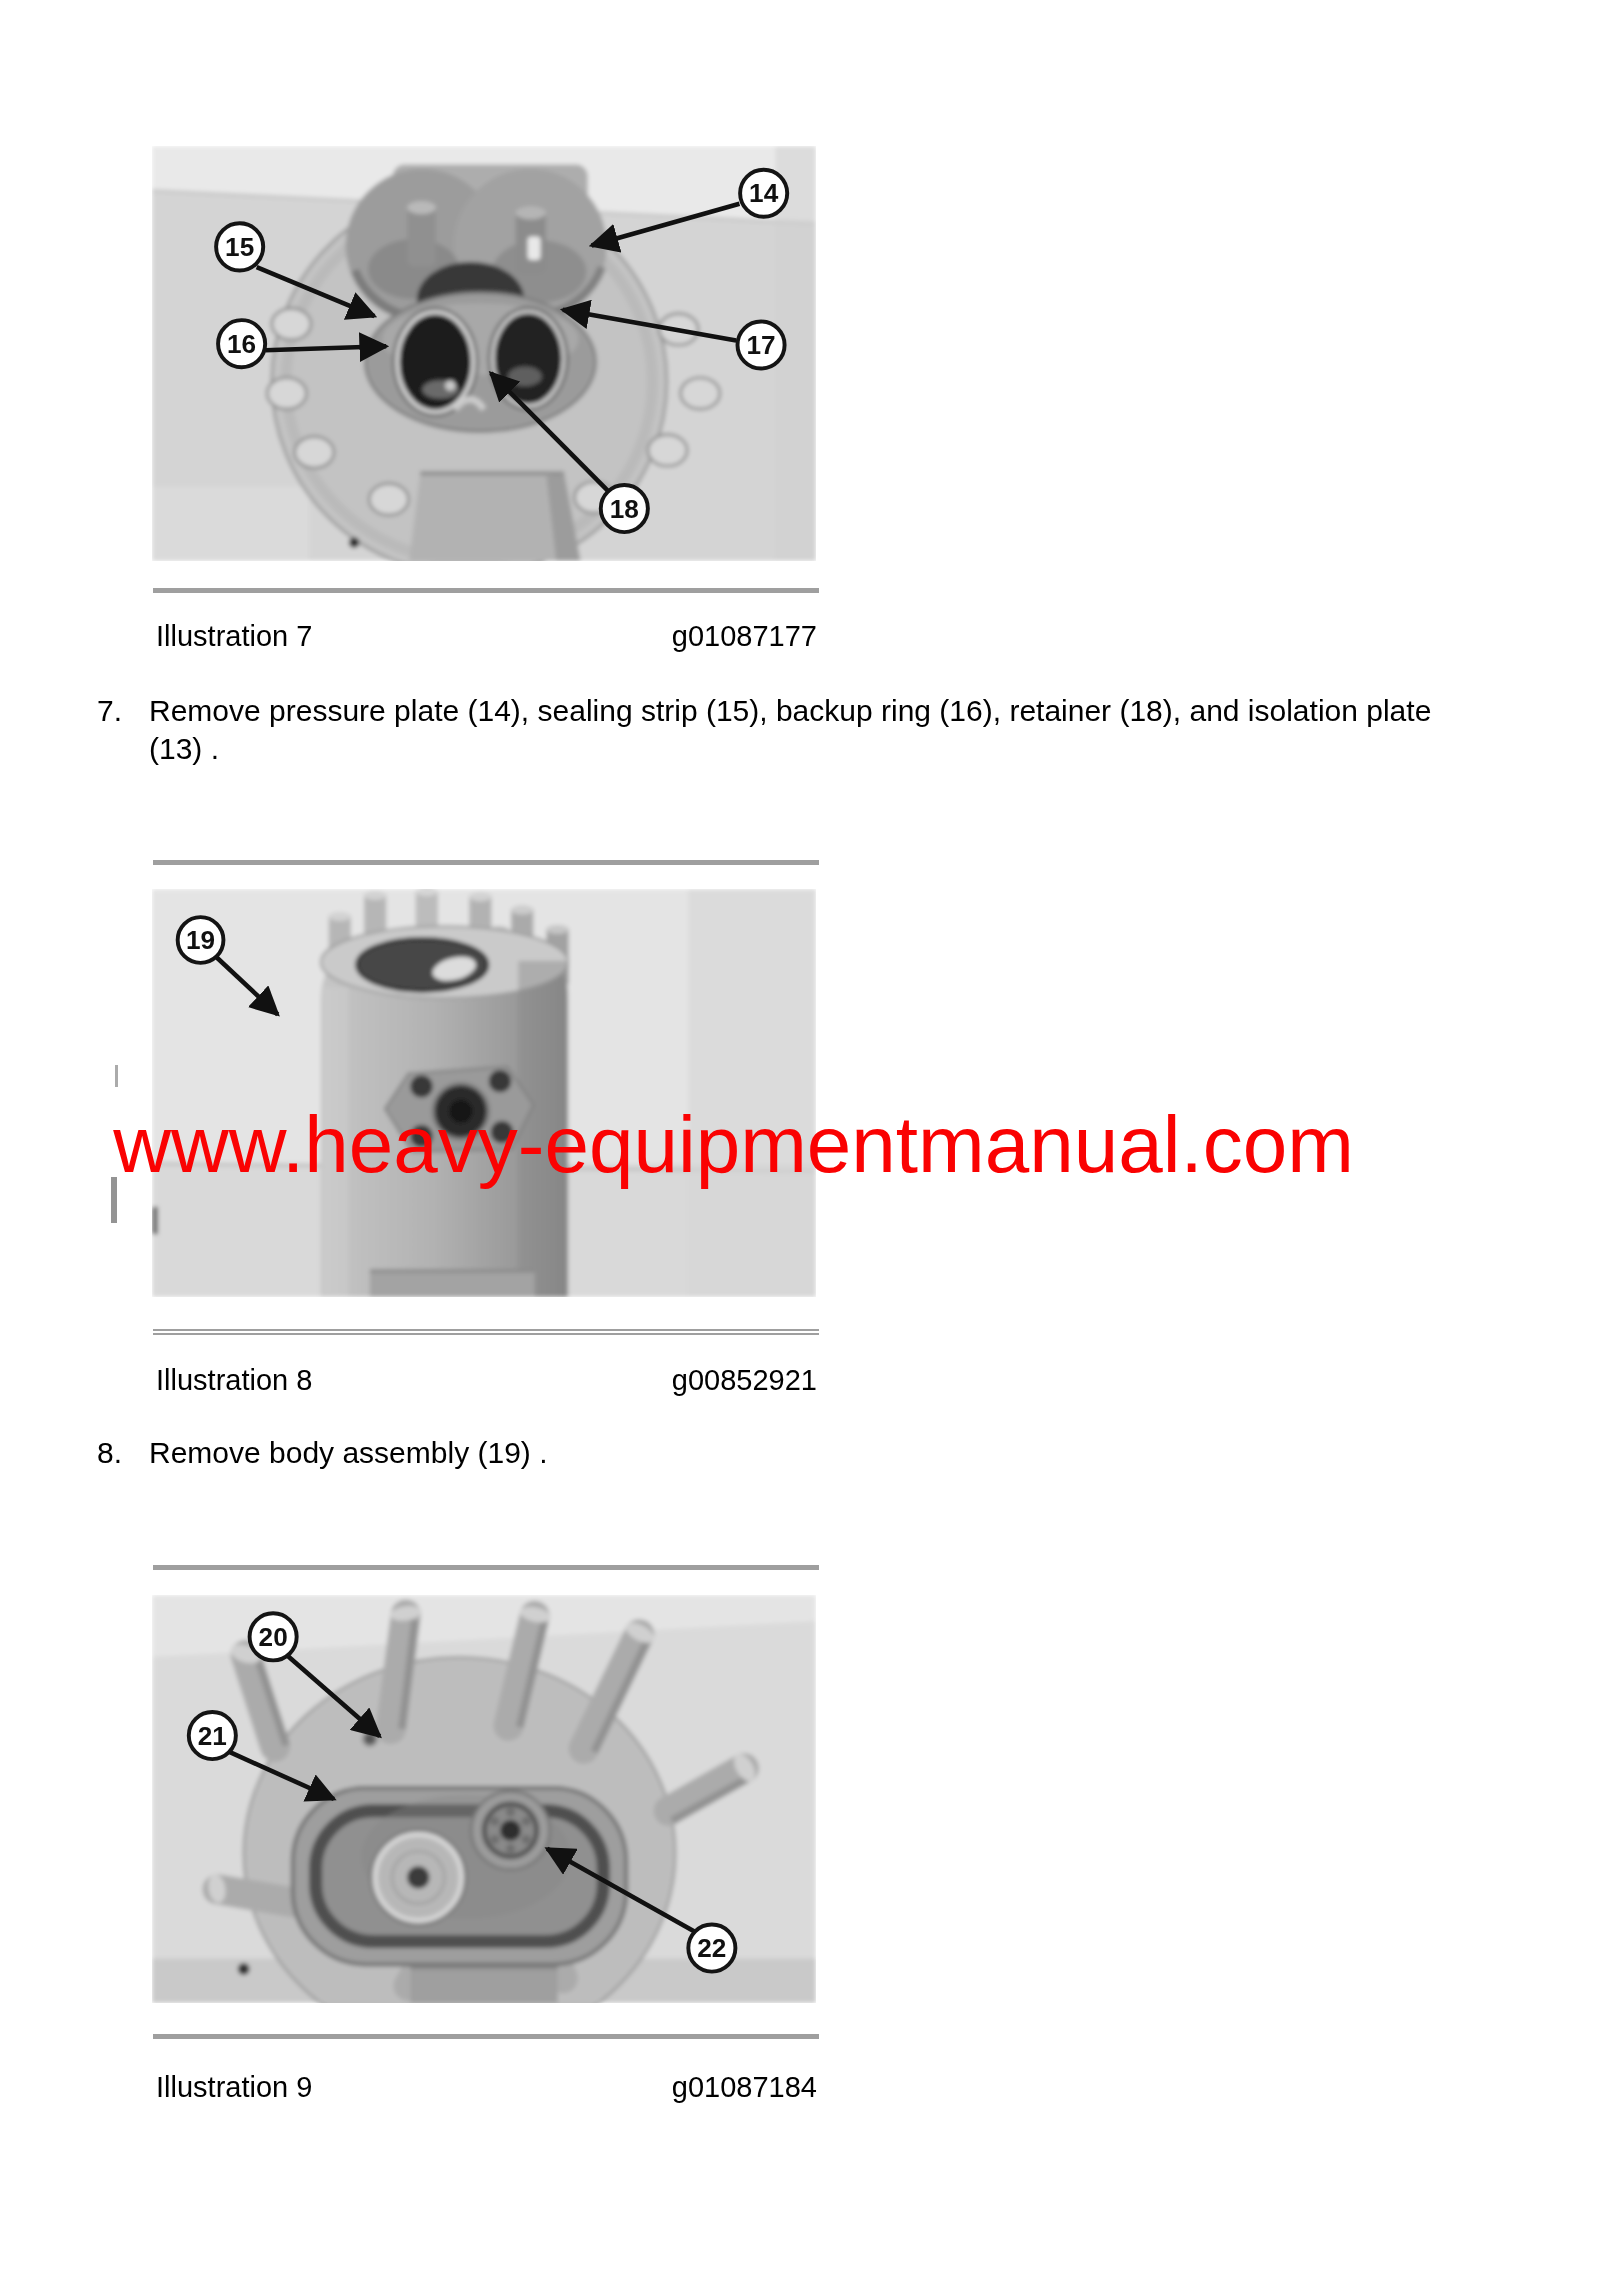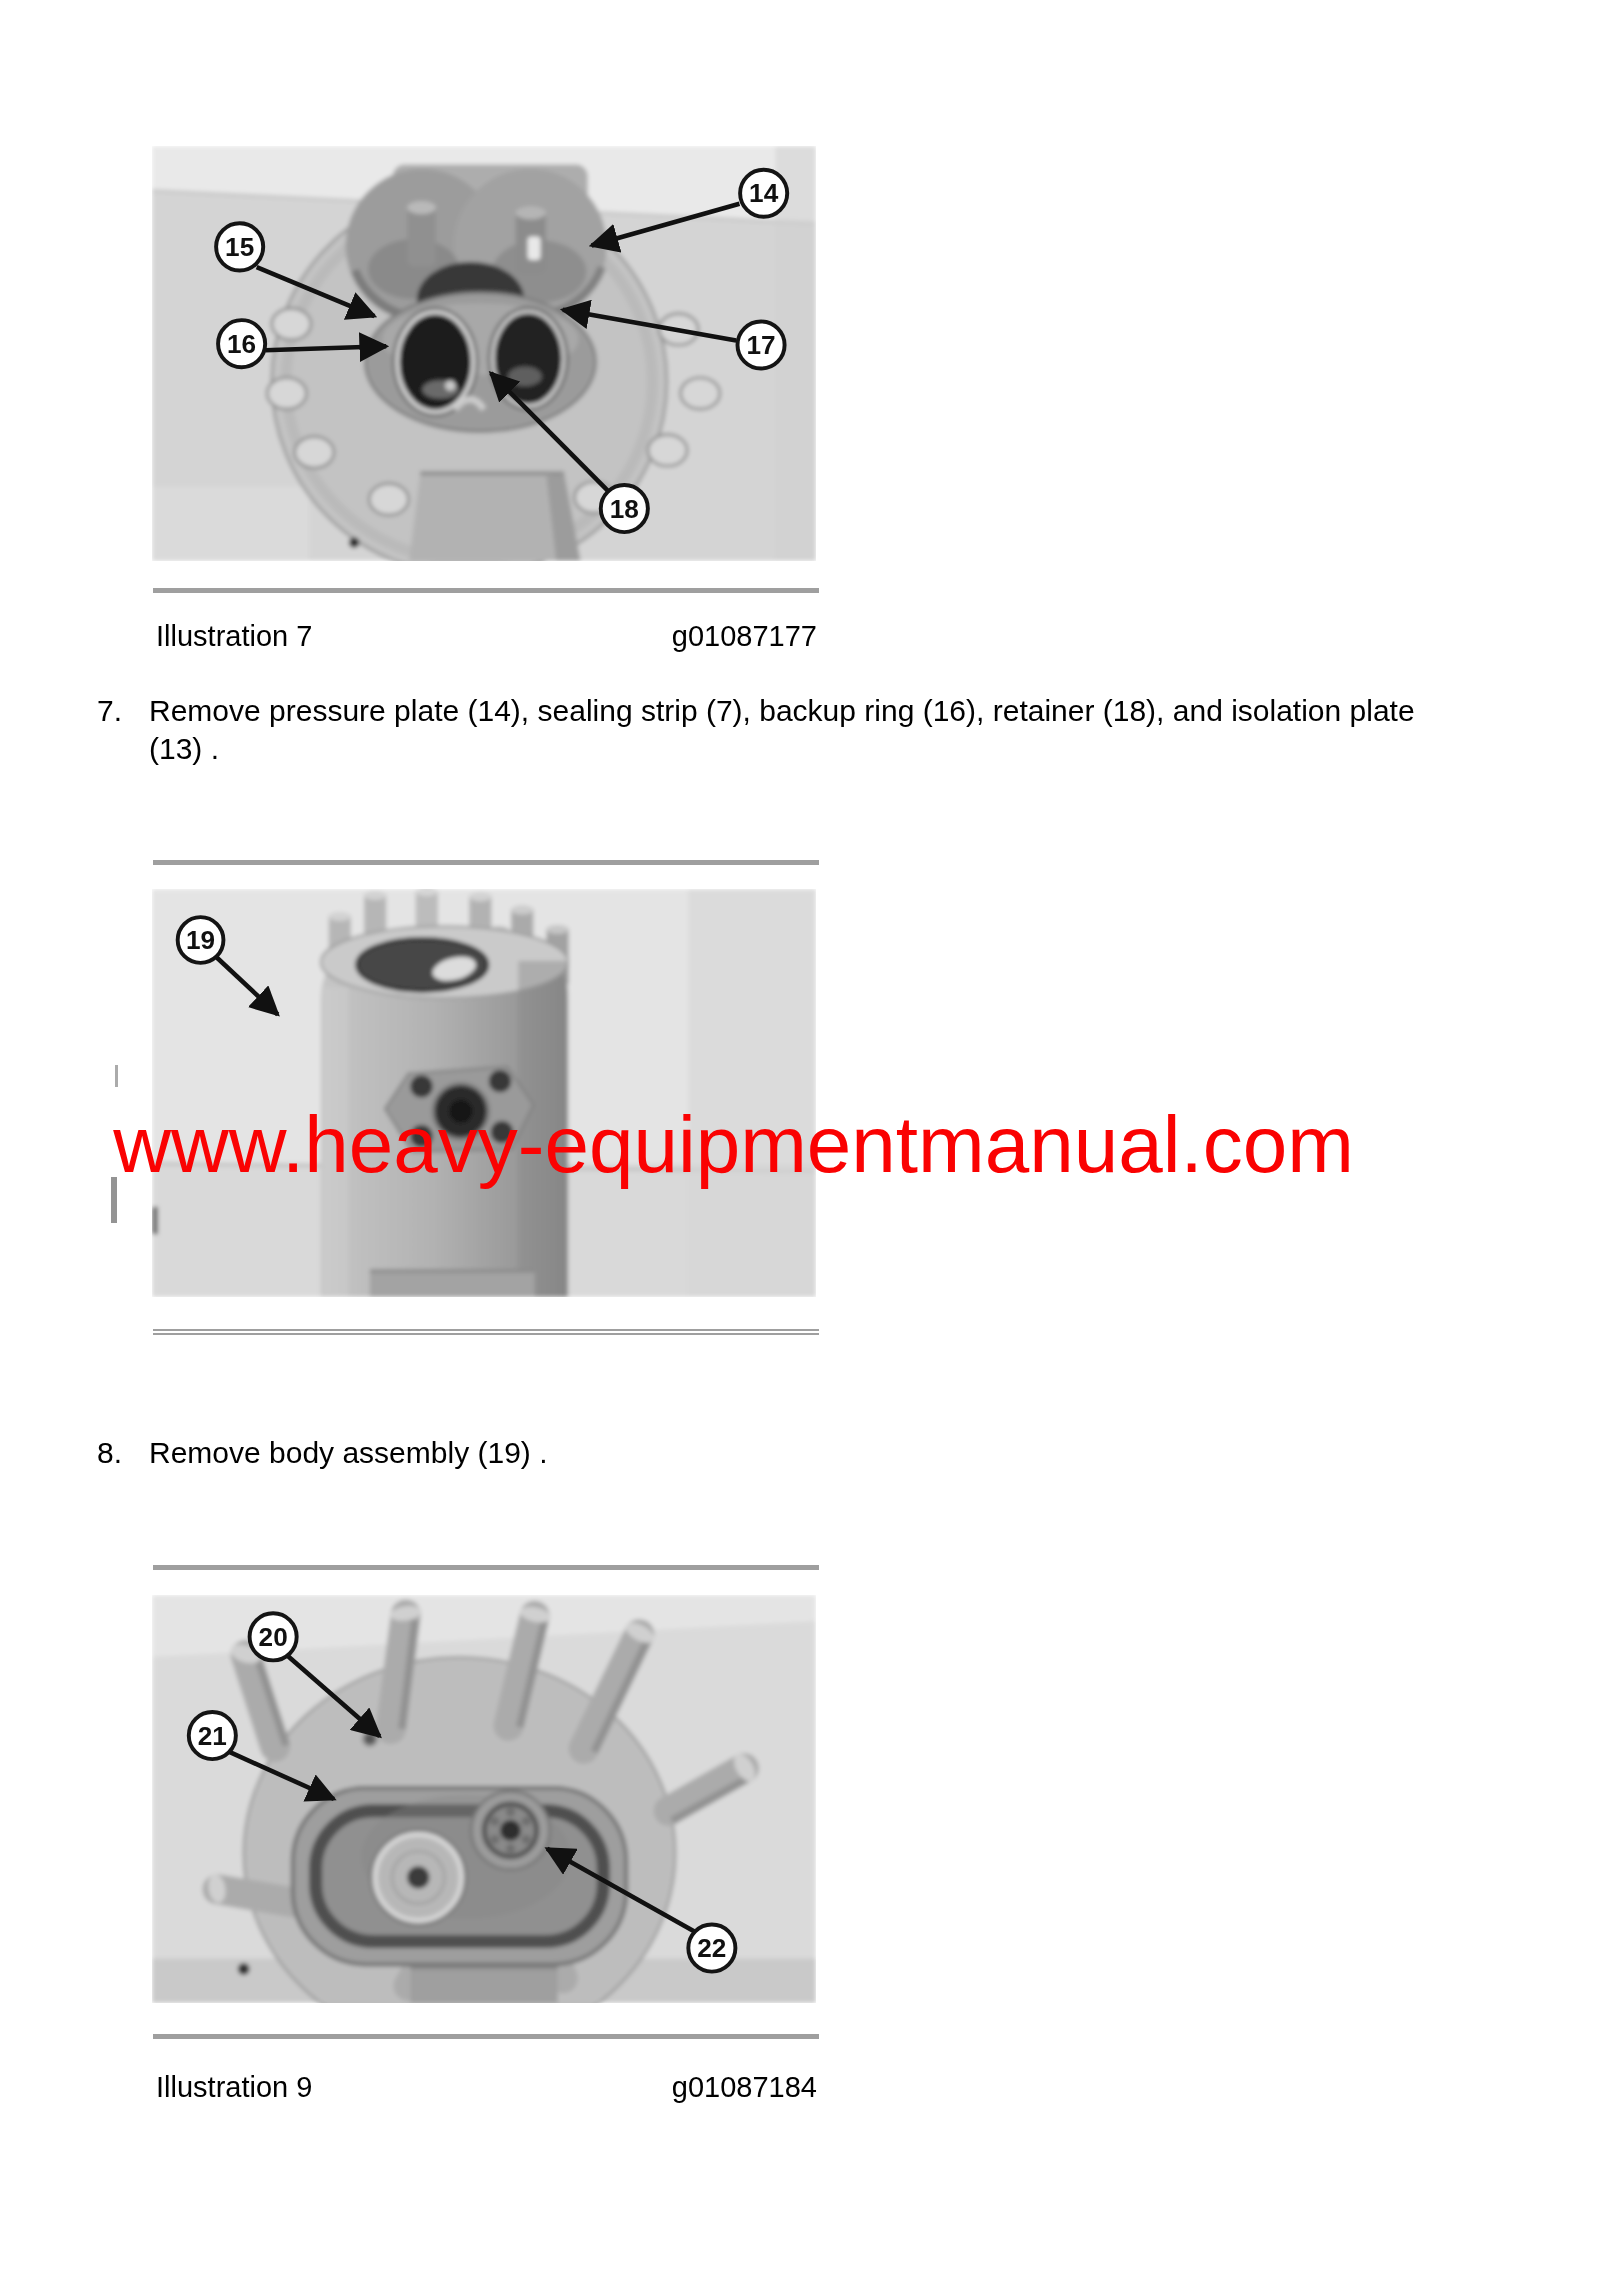--- a/index.html
+++ b/index.html
@@ -114,21 +114,21 @@
 
   <div class="sep" style="left:153px;top:588px;width:666px;"></div>
 
   <div class="caprow" style="left:156px;top:620px;width:661px;">
     <span>Illustration 7</span>
     <span>g01087177</span>
   </div>
 
   <div class="step" style="left:97px;top:692px;width:1453px;">
     <span class="num">7.</span>
-    <span class="body"><span>Remove pressure plate (14), sealing strip (7), backup ring (16), retainer (18), and isolation plate</span><br><span>(13) .</span></span>
+    <span class="body"><span>Remove pressure plate (14), sealing strip (15), backup ring (16), retainer (18), and isolation plate</span><br><span>(13) .</span></span>
   </div>
 
   <div class="sep" style="left:153px;top:860px;width:666px;"></div>
 
   <svg class="photo" style="left:152px;top:889px;" width="664" height="408" viewBox="0 0 1015 624">
     <defs>
       <filter id="soft2" x="-10%" y="-10%" width="120%" height="120%">
           <feGaussianBlur stdDeviation="3"></feGaussianBlur>
         </filter>
       <linearGradient id="body2" x1="0" y1="0" x2="1" y2="0">
@@ -186,20 +186,24 @@
       <path class="arrow" d="M98,104 L192,192" marker-end="url(#ah2)"></path>
     </g>
     <g>
       <circle class="callout-circle" cx="74" cy="78" r="35"></circle>
       <text class="callout-num" x="74" y="78" dy=".35em" text-anchor="middle">19</text>
     </g>
   </svg>
 
   <div class="sep sep--double" style="left:153px;top:1329px;width:666px;"></div>
 
+  <div class="caprow" style="left:156px;top:1364px;width:661px;">
+    <span>Illustration 8</span>
+    <span>g00852921</span>
+  </div>
 
   <div class="step" style="left:97px;top:1434px;width:1453px;">
     <span class="num">8.</span>
     <span class="body"><span>Remove body assembly (19) .</span></span>
   </div>
 
   <div class="sep" style="left:153px;top:1565px;width:666px;"></div>
 
   <svg class="photo" style="left:152px;top:1595px;" width="664" height="408" viewBox="0 0 1015 624">
     <defs>

